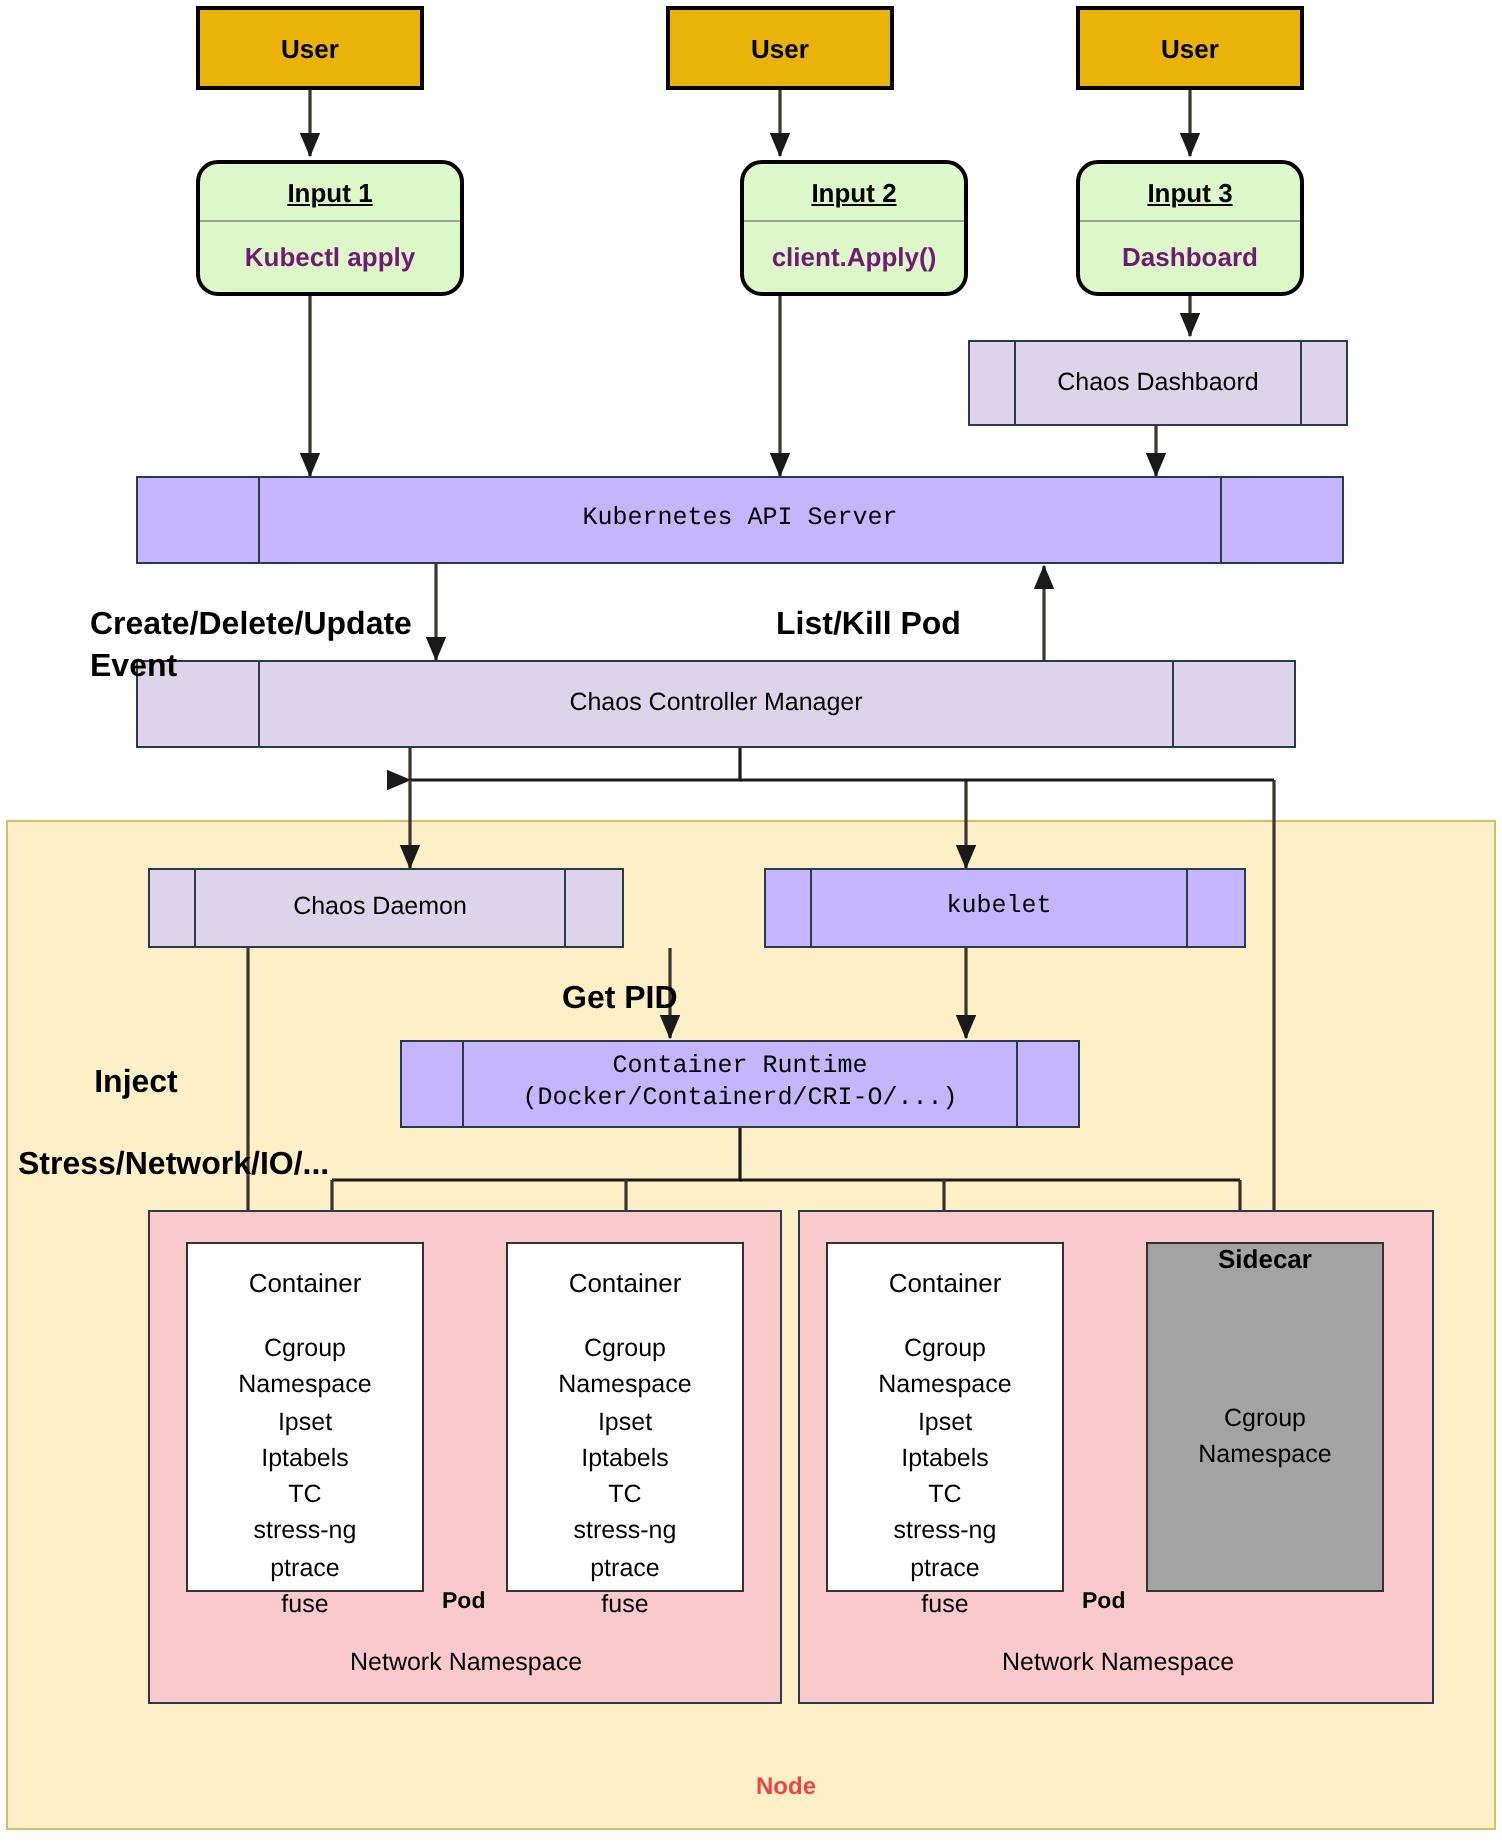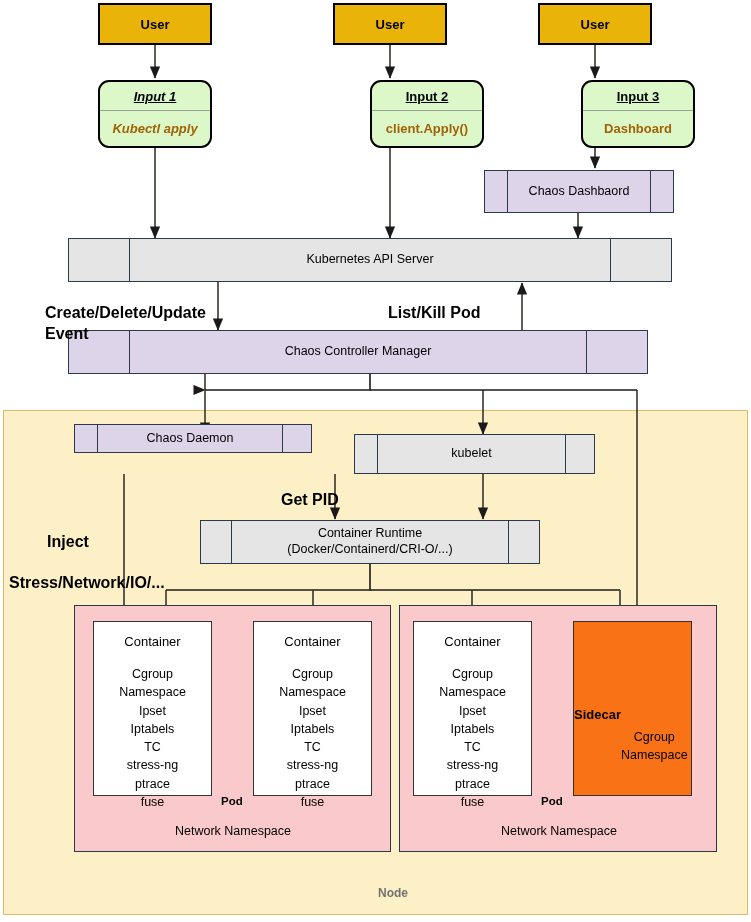--- a/index.html
+++ b/index.html
@@ -34,49 +34,49 @@
   .inputbox .ib-title{
     flex:0 0 28px;
     display:flex;align-items:center;justify-content:center;
     font-weight:bold;font-size:13px;color:#000;
     text-decoration:underline;
     border-bottom:1px solid #9aa49a;
   }
   .inputbox .ib-body{
     flex:1 1 auto;
     display:flex;align-items:center;justify-content:center;
-    font-weight:bold;font-size:13px;color:#a16207;
+    font-weight:bold;font-size:13px;color:#701a75;
   }
 
   
   .bar{
     border:1.3px solid #2b3a4a;
     display:flex;align-items:stretch;
     font-size:12.5px;color:#000;
   }
   .bar .cap{
     flex:0 0 auto;
     border-right:1.3px solid #2b3a4a;
   }
   .bar .cap.right{border-right:none;border-left:1.3px solid #2b3a4a;}
   .bar .bartext{
     flex:1 1 auto;
     display:flex;align-items:center;justify-content:center;
     text-align:center;line-height:1.25;
   }
-  .blue{background:#e5e5e5;}
+  .blue{background:#c4b5fd;font-family:Liberation Mono, monospace;}
   .purple{background:#ded4e9;}
 
   
   .noderegion{
     background:#fdf0c6;
     border:1.5px solid #d6bd6a;
   }
   .nodelabel{
-    position:absolute;font-weight:bold;font-size:12px;color:#737373;
+    position:absolute;font-weight:bold;font-size:12px;color:#ef4444;
   }
   .watermark{
     position:absolute;
     font-family:"DejaVu Sans",sans-serif;
     font-size:21px;
     color:#cfc398;
     letter-spacing:1px;
     white-space:nowrap;
   }
 
@@ -97,24 +97,23 @@
     display:flex;flex-direction:column;align-items:center;
     padding-top:12px;
   }
   .container .c-title{
     font-weight:normal;font-size:13px;color:#000;margin-bottom:16px;
   }
   .container .c-list{
     font-size:12.5px;color:#000;line-height:1.46;text-align:center;
   }
   .sidecar{
-    background:#f97316;
+    background:#a3a3a3;
     border:1.6px solid #333333;
-    display:flex;align-items:center;
-    padding-top:12px;
+    display:flex;flex-direction:column;align-items:center;
   }
   .sidecar .c-title{
     font-weight:bold;font-size:13px;color:#000;
   }
   .sidecar .c-list{
     font-size:12.5px;color:#000;line-height:1.46;text-align:center;
   }
 
   
   .edgelabel{
@@ -200,29 +199,29 @@
   <div class="node userbox" style="left:98px;top:3px;width:114px;height:42px;">
     <span>User</span>
   </div>
   <div class="node userbox" style="left:333px;top:3px;width:114px;height:42px;">
     <span>User</span>
   </div>
   <div class="node userbox" style="left:538px;top:3px;width:114px;height:42px;">
     <span>User</span>
   </div>
 
-  <div class="node inputbox" style="left:98px;top:80px;width:114px;height:68px;font-style:italic;">
+  <div class="node inputbox" style="left:98px;top:80px;width:134px;height:68px;">
     <div class="ib-title">Input 1</div>
     <div class="ib-body">Kubectl apply</div>
   </div>
   <div class="node inputbox" style="left:333px;top:80px;width:114px;height:68px;margin-left:37px;">
     <div class="ib-title">Input 2</div>
     <div class="ib-body">client.Apply()</div>
   </div>
-  <div class="node inputbox" style="left:538px;top:80px;width:114px;height:68px;margin-left:43px;">
+  <div class="node inputbox" style="left:538px;top:80px;width:114px;height:68px;">
     <div class="ib-title">Input 3</div>
     <div class="ib-body">Dashboard</div>
   </div>
 
   <div class="node bar purple" style="left:484px;top:170px;width:190px;height:43px;">
     <div class="cap" style="width:22px;"></div>
     <div class="bartext">Chaos Dashbaord</div>
     <div class="cap right" style="width:22px;"></div>
   </div>
 
@@ -239,27 +238,27 @@
   </div>
 
   <div class="edgelabel" style="left:45px;top:303px;width:172px;text-align:left;">Create/Delete/Update Event</div>
   <div class="edgelabel" style="left:388px;top:303px;width:130px;text-align:left;">List/Kill Pod</div>
   <div class="edgelabel" style="left:281px;top:490px;width:90px;text-align:left;">Get PID</div>
   <div class="edgelabel" style="left:9px;top:511px;width:118px;">
     <span>Inject</span><br>
     <span>Stress/Network/IO/...</span>
   </div>
 
-  <div class="node bar purple" style="left:74px;top:424px;width:238px;height:29px;">
+  <div class="node bar purple" style="left:74px;top:434px;width:238px;height:40px;">
     <div class="cap" style="width:22px;"></div>
     <div class="bartext">Chaos Daemon</div>
     <div class="cap right" style="width:28px;"></div>
   </div>
 
-  <div class="node bar blue" style="left:354px;top:434px;width:241px;height:40px;">
+  <div class="node bar blue" style="left:382px;top:434px;width:241px;height:40px;">
     <div class="cap" style="width:22px;"></div>
     <div class="bartext">kubelet</div>
     <div class="cap right" style="width:28px;"></div>
   </div>
 
   <div class="node bar blue" style="left:200px;top:520px;width:340px;height:44px;">
     <div class="cap" style="width:30px;"></div>
     <div class="bartext">
       <div>
         <span>Container Runtime</span><br>

